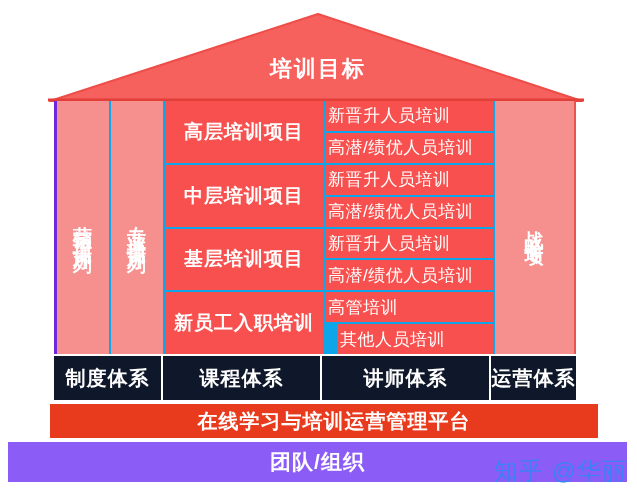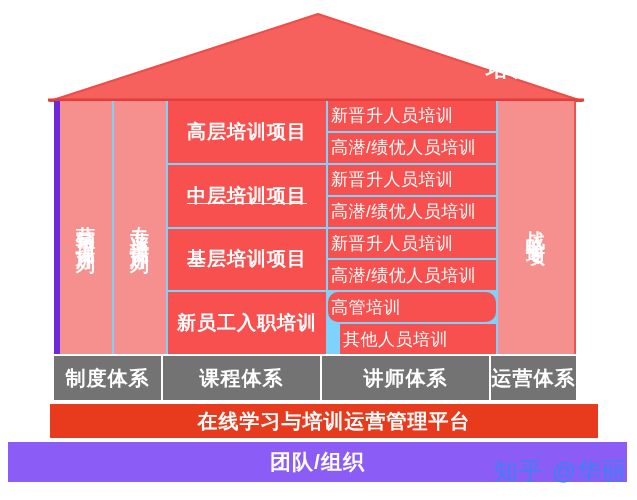--- a/index.html
+++ b/index.html
@@ -3,49 +3,49 @@
 <meta charset="utf-8">
 <style>
   html,body{margin:0;padding:0;background:#fff;}
   .stage{
     position:relative;width:637px;height:500px;background:#ffffff;overflow:hidden;
     font-family:"Liberation Sans","DejaVu Sans",sans-serif;color:#ffffff;
   }
   
   .roof-svg{position:absolute;top:0;left:0;}
   .roof-title{
-    position:absolute;top:54px;left:54px;width:528px;text-align:right;
+    position:absolute;top:54px;left:54px;width:528px;text-align:center;
     font-size:22px;font-weight:700;letter-spacing:2px;
   }
   
   .body-grid{
     position:absolute;left:54px;top:101px;width:522px;height:253px;
     box-sizing:border-box;display:grid;
     grid-template-columns:52px 52px 158px 168px 1fr;
     grid-template-rows:repeat(8,1fr);
-    gap:2px;background:#7dd3fc;
-    border-left:6px solid #6d28d9;border-right:2px solid #E95450;
+    gap:2px;background:#0ea5e9;
+    border-left:3px solid #6d28d9;border-right:2px solid #E95450;
   }
   .cell{display:flex;align-items:center;justify-content:center;}
   .pink{background:#F5908F;}
   .red{background:#F7504E;}
   .vcell{grid-row:1 / 9;}
   .vtext{
     writing-mode:vertical-rl;text-orientation:upright;
     font-size:19px;font-weight:700;letter-spacing:6px;line-height:1;
   }
   .label-cell{font-size:19px;font-weight:700;letter-spacing:1px;}
   .item-cell{justify-content:flex-start;padding-left:3px;font-size:17px;font-weight:500;letter-spacing:0.5px;}
   
   .system-row{
     position:absolute;left:54px;top:356px;width:522px;height:44px;
     display:grid;grid-template-columns:107px 157px 167px 1fr;gap:2px;
     background:rgba(255,255,255,0.6);
   }
-  .system-cell{background:#737373;display:flex;align-items:center;justify-content:center;
+  .system-cell{background:#0f172a;display:flex;align-items:center;justify-content:center;
     font-size:20px;font-weight:700;letter-spacing:1px;}
   
   .platform-row{
     position:absolute;left:50px;top:404px;width:528px;height:34px;background:#E83A1C;
     display:flex;align-items:center;justify-content:center;
     font-size:20px;font-weight:700;letter-spacing:1px;padding-left:20px;
   }
   .foundation-row{
     position:absolute;left:8px;top:442px;width:619px;height:40px;background:#8b5cf6;
     border-radius:0;display:flex;align-items:center;justify-content:center;
@@ -70,31 +70,31 @@
   <div class="body-grid">
 
     <div class="cell pink vcell" style="grid-column:1;">
       <span class="vtext">营销培训序列</span>
     </div>
     <div class="cell pink vcell" style="grid-column:2;">
       <span class="vtext">专业培训序列</span>
     </div>
 
     <div class="cell red label-cell" style="grid-column:3;grid-row:1/3;">高层培训项目</div>
-    <div class="cell red label-cell" style="grid-column:3;grid-row:3/5;text-decoration:underline;">中层培训项目</div>
+    <div class="cell red label-cell" style="grid-column:3;grid-row:3/5;">中层培训项目</div>
     <div class="cell red label-cell" style="grid-column:3;grid-row:7/9;">新员工入职培训</div>
     <div class="cell red label-cell" style="grid-column:3;grid-row:5/7;">基层培训项目</div>
 
     <div class="cell red item-cell" style="grid-column:4;grid-row:1;">新晋升人员培训</div>
     <div class="cell red item-cell" style="grid-column:4;grid-row:2;">高潜/绩优人员培训</div>
     <div class="cell red item-cell" style="grid-column:4;grid-row:3;">新晋升人员培训</div>
     <div class="cell red item-cell" style="grid-column:4;grid-row:4;">高潜/绩优人员培训</div>
     <div class="cell red item-cell" style="grid-column:4;grid-row:5;">新晋升人员培训</div>
     <div class="cell red item-cell" style="grid-column:4;grid-row:6;">高潜/绩优人员培训</div>
-    <div class="cell red item-cell" style="grid-column:4;grid-row:7;border-radius:10px;">高管培训</div>
+    <div class="cell red item-cell" style="grid-column:4;grid-row:7;">高管培训</div>
     <div class="cell red item-cell" style="grid-column:4;grid-row:8;margin-left:12px;">其他人员培训</div>
 
     <div class="cell pink vcell" style="grid-column:5;">
       <span class="vtext">战略专项</span>
     </div>
   </div>
 
   <div class="system-row">
     <div class="system-cell">制度体系</div>
     <div class="system-cell">课程体系</div>

